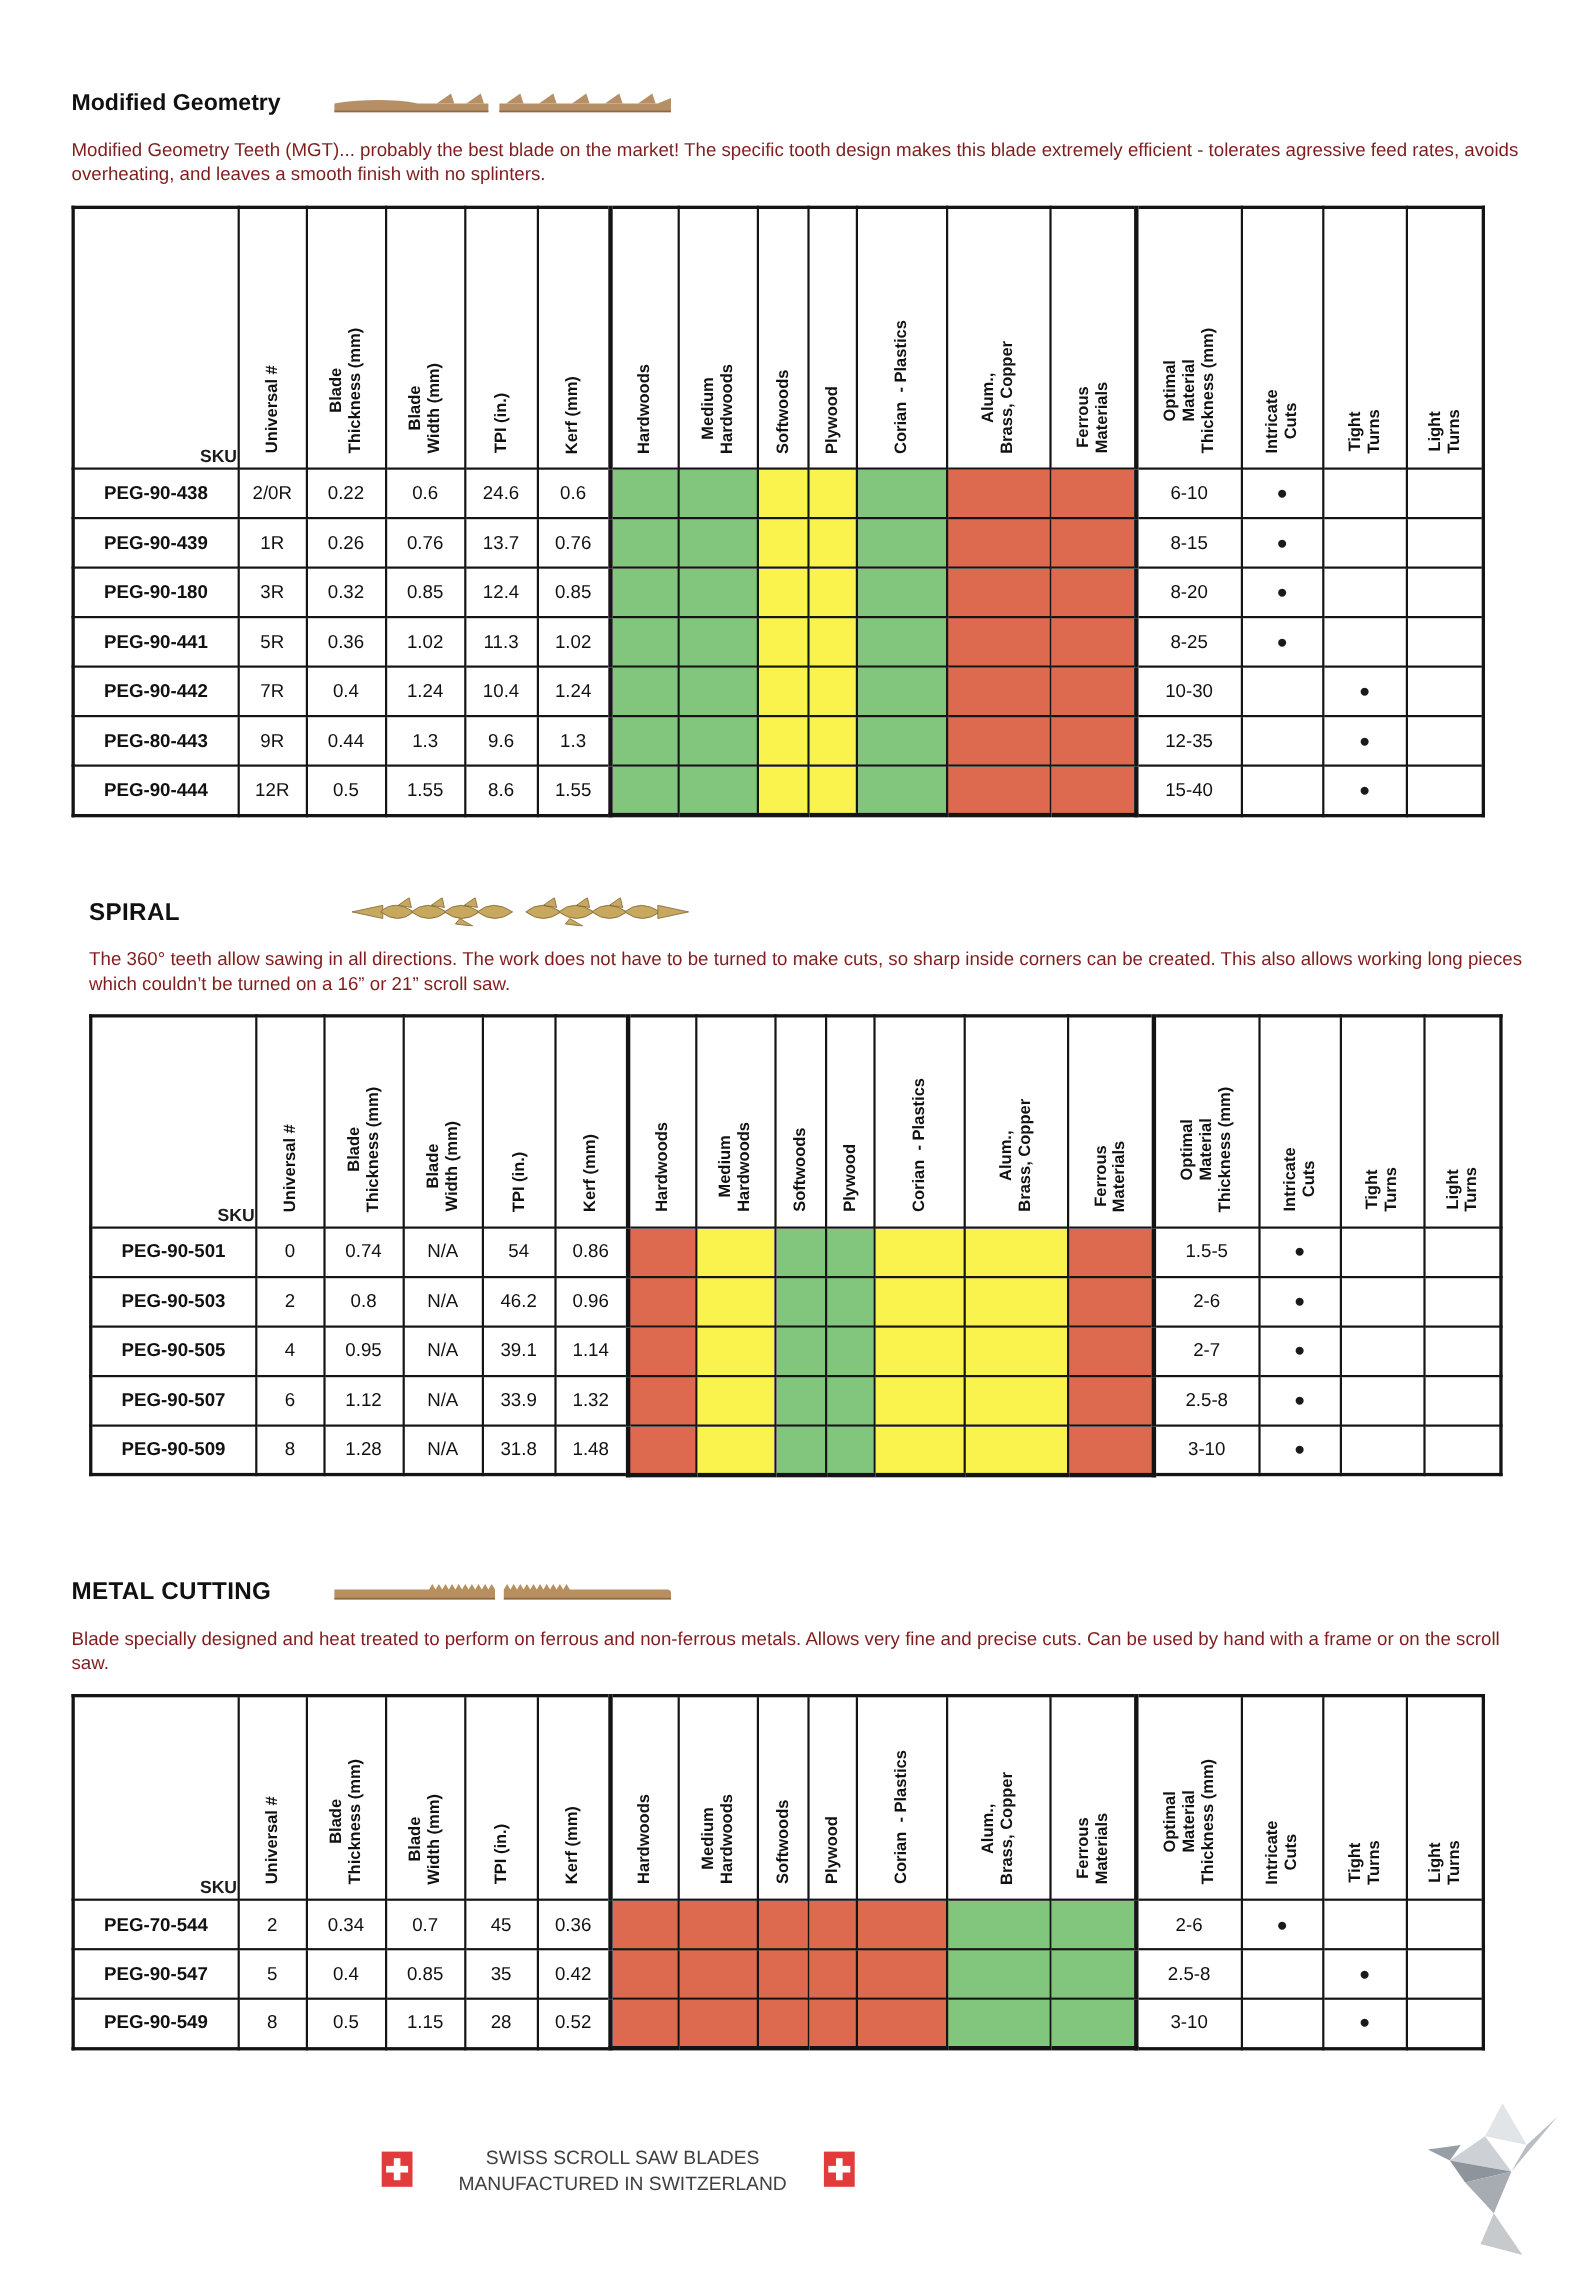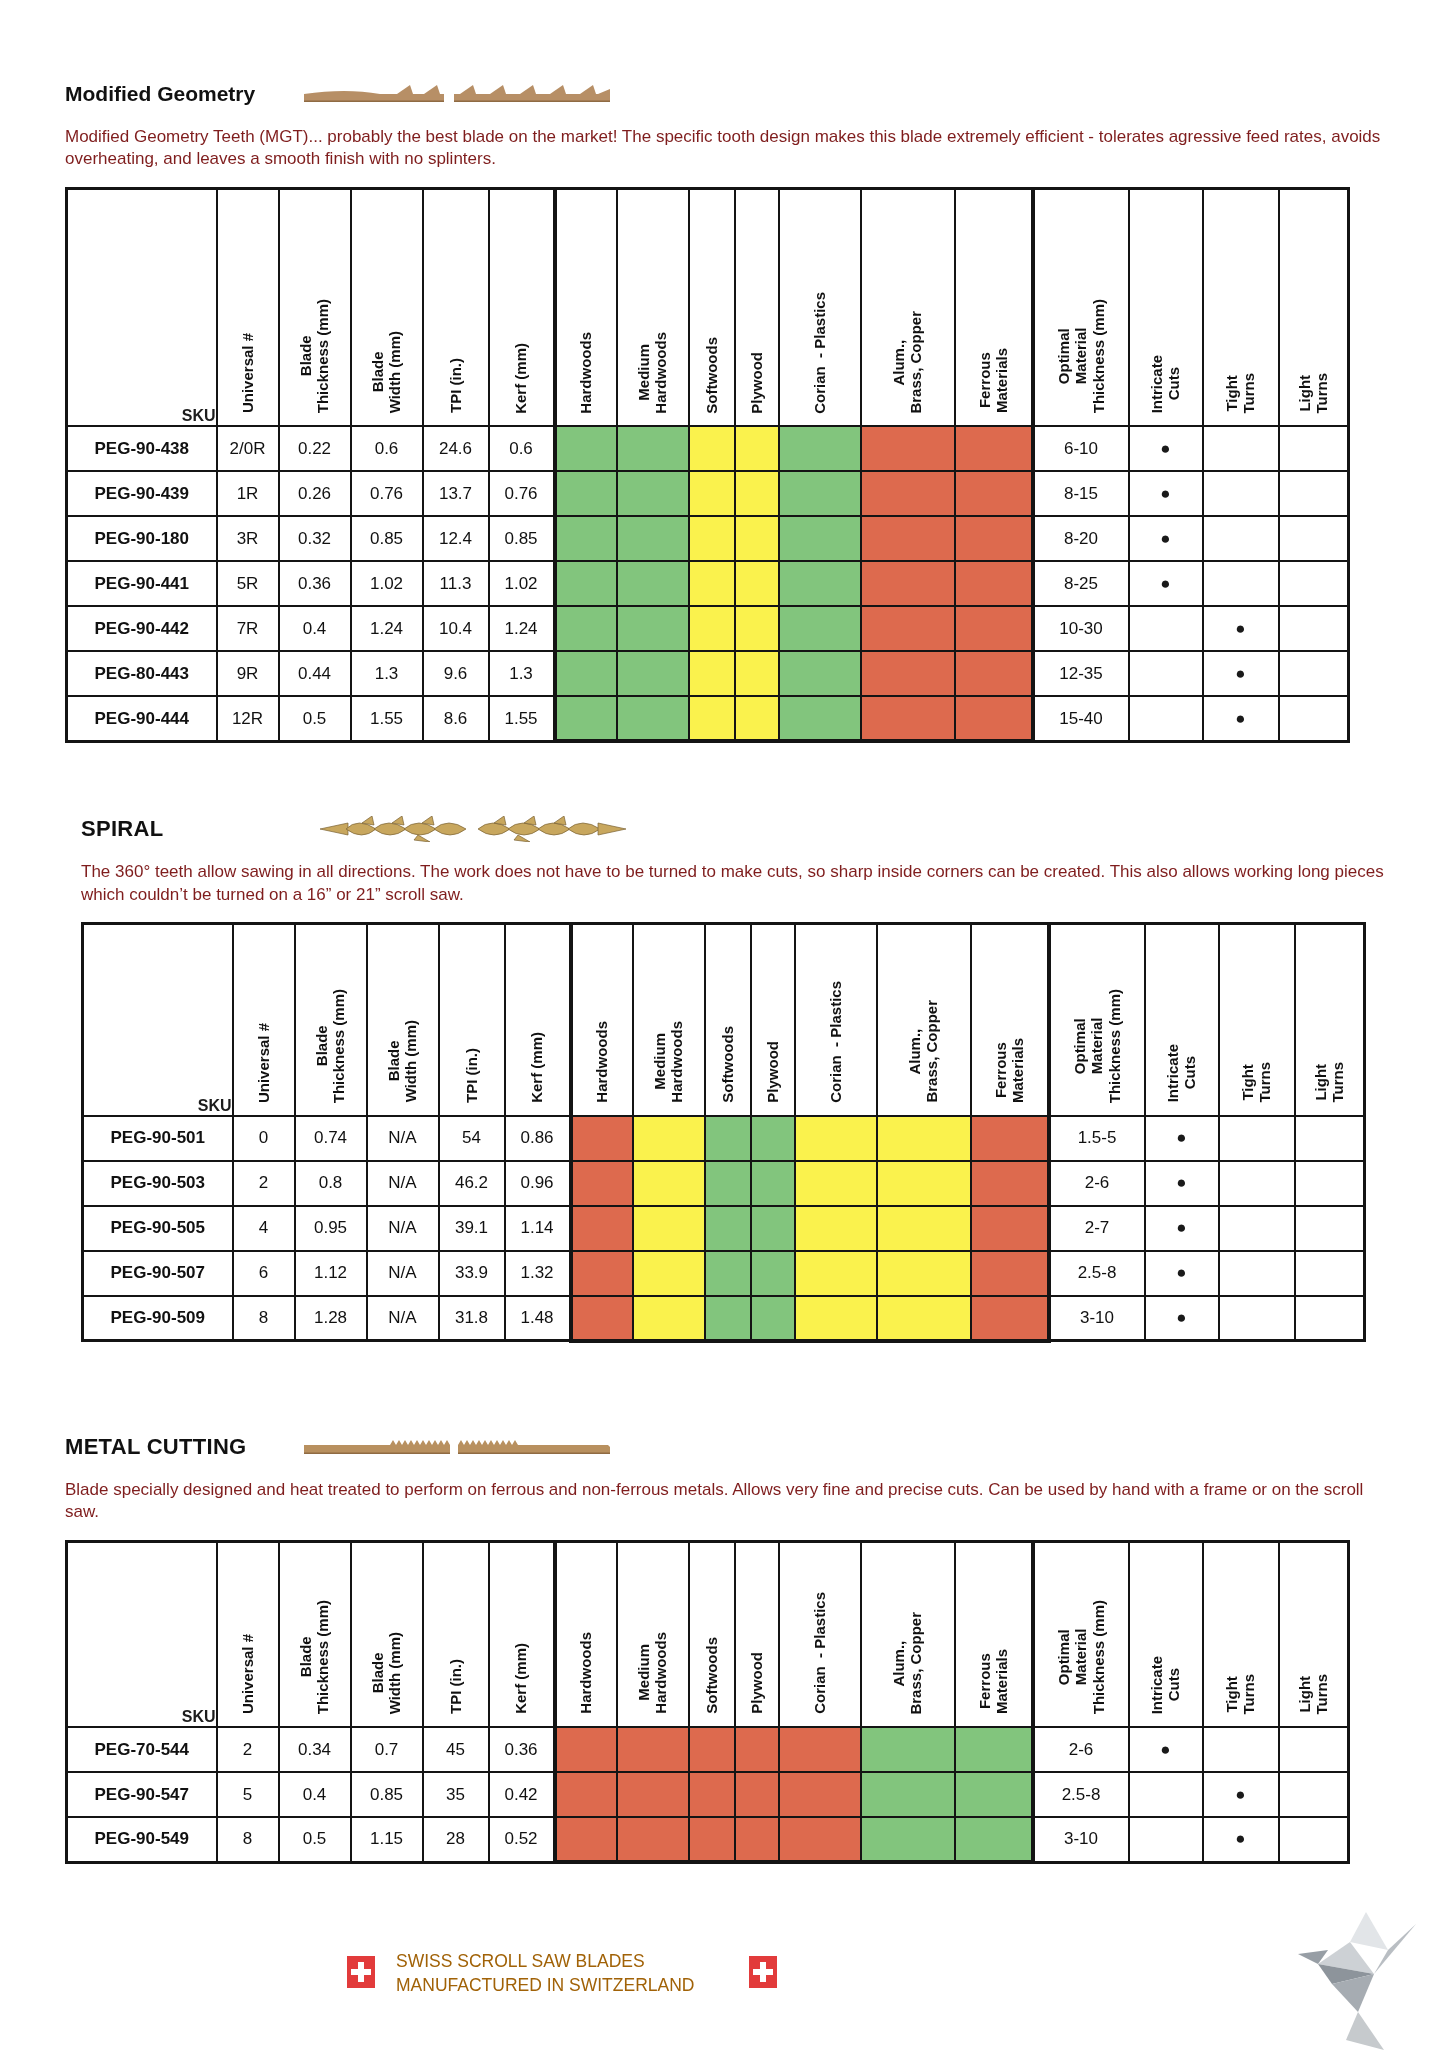--- a/index.html
+++ b/index.html
@@ -43,22 +43,22 @@
   .mat-bottom{border-bottom-width:4px !important;}
   td.mat-green{background:var(--c-green,#82c57d);}
   td.mat-yellow{background:var(--c-yellow,#faf24d);}
   td.mat-red{background:var(--c-red,#dd6a4e);}
   .dotcell{font-size:18px;}
   .dot{color:#1a1a1a;}
   .sec-spiral{margin-top:70px;padding-left:16px;}
   .sec-metal{margin-top:88px;}
   .footer{position:absolute;top:1950px;left:0;width:1445px;height:70px;}
   .footer-text{
-    position:absolute;left:396px;top:0;width:340px;text-align:left;
-    font-size:17.5px;line-height:1.35;color:#a16207;
+    position:absolute;left:396px;top:0;width:340px;text-align:center;
+    font-size:17.5px;line-height:1.35;color:#404040;
   }
   .flag{position:absolute;top:6px;width:28px;height:32px;background:var(--c-flag,#e23b3b);}
   .flag-left{left:347px;}
   .flag-right{left:749px;}
   .flag .cv{position:absolute;left:11px;top:6px;width:6px;height:20px;background:#fff;}
   .flag .ch{position:absolute;left:4px;top:13px;width:20px;height:6px;background:#fff;}
   .bird{position:absolute;left:1288px;top:1912px;}
 </style>
 </head>
 <body>

